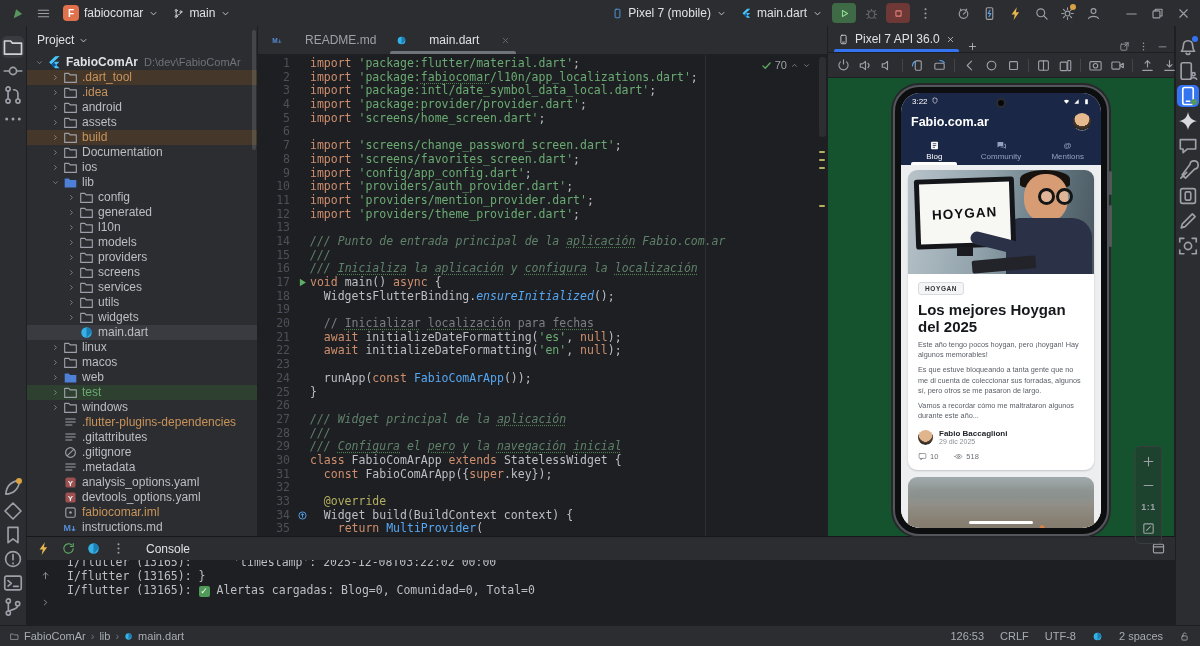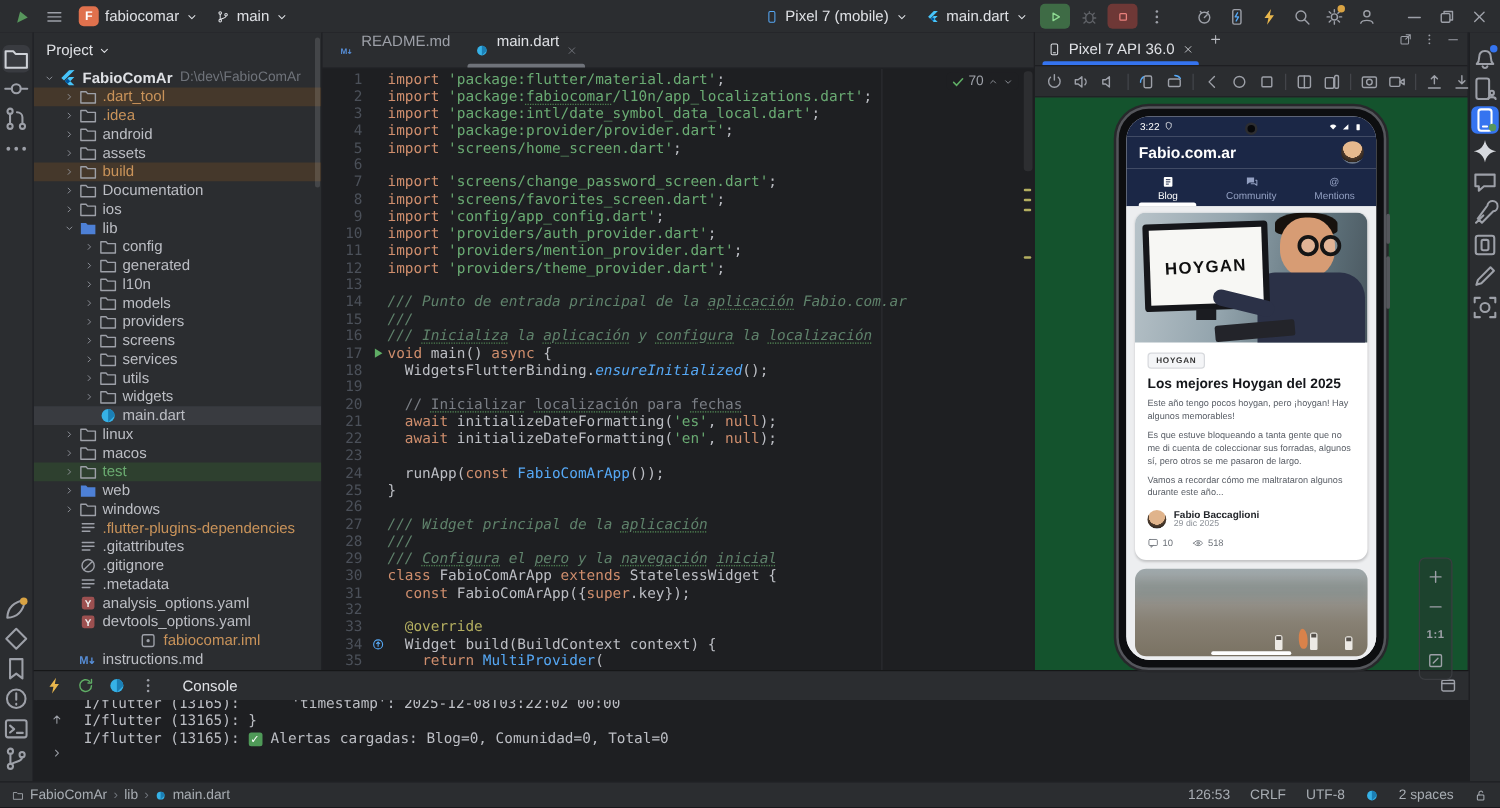--- a/index.html
+++ b/index.html
@@ -52,21 +52,21 @@
   .trow.orange .lbl{color:#c9935a}
   .trow.green .lbl{color:#6aaa70}
   .trow.exclbg{background:#45382b}
   .trow.greenbg{background:#2e402f}
   .trow.sel{background:#393b40}
   #tscroll{position:absolute;right:1px;top:4px;width:4px;height:120px;background:rgba(255,255,255,.12);border-radius:2px}
 
   
   #editor{flex:1;min-width:0;background:#1e1f22;position:relative;border-right:1px solid #1e1f22}
   #etabs{height:28px;background:#2b2d30;border-bottom:1px solid #1e1f22;display:flex;align-items:stretch;padding-left:4px}
-  .etab{display:flex;gap:6px;padding:0 10px;color:#9da0a8;position:relative}
+  .etab{display:flex;align-items:center;gap:22px;padding:0 10px;color:#9da0a8;position:relative}
   .etab.active{color:#dfe1e5}
   .etab.active::after{content:"";position:absolute;left:4px;right:4px;bottom:0;height:3px;background:#6f737a;border-radius:2px 2px 0 0}
   .etab .close{color:#7a7e85}
   #codewrap{position:absolute;top:29px;left:0;right:0;bottom:0;overflow:hidden;
             font:11.5px/13.7px "DejaVu Sans Mono",monospace;padding-top:2px}
   .cl{display:flex;height:13.7px}
   .ln{width:32px;flex:none;text-align:right;color:#4b5059;padding-right:4px}
   .gut{width:16px;flex:none;display:flex;align-items:center;justify-content:center}
   .gut svg{width:11px;height:11px}
   .ct{white-space:pre}
@@ -76,21 +76,21 @@
   .tok.ul{text-decoration:underline dotted;text-decoration-color:#4e8052;text-underline-offset:2px}
   #guide{position:absolute;top:0;bottom:0;left:447px;width:1px;background:#2b2d30}
   #inspect{position:absolute;top:3px;right:12px;display:flex;align-items:center;gap:3px;color:#9da0a8;
            font:11px "Liberation Sans",sans-serif;background:#1e1f22;padding:1px 4px;border-radius:4px}
   #stripe{position:absolute;top:0;right:0;bottom:0;width:10px}
   .thumb{position:absolute;top:2px;right:1px;width:7px;height:80px;background:rgba(255,255,255,.07);border-radius:3px}
   .mark{position:absolute;right:2px;width:6px;height:2px;background:#b3ae60;border-radius:1px}
 
   
   #devicePanel{width:346px;flex:none;background:#2b2d30;display:flex;flex-direction:column;border-right:1px solid #1e1f22}
-  #dtabbar{height:26px;display:flex;align-items:flex-start;padding:0 6px;gap:8px;border-bottom:1px solid #1e1f22}
+  #dtabbar{height:26px;display:flex;align-items:flex-end;padding:0 6px;gap:8px;border-bottom:1px solid #1e1f22}
   .dtab{display:flex;align-items:center;gap:6px;height:26px;padding:0 4px;color:#dfe1e5;position:relative}
   .dtab::after{content:"";position:absolute;left:0;right:0;bottom:0;height:3px;background:#3574f0;border-radius:2px 2px 0 0}
   #dtabbar .right{margin-left:auto;display:flex;align-items:center;gap:8px;color:#9da0a8}
   #dtoolbar{height:24px;display:flex;align-items:center;gap:7px;padding:0 8px;color:#9da0a8;border-bottom:1px solid #1e1f22}
   .dsep{width:1px;height:13px;background:#43454a;flex:none}
   #ddisplay{flex:1;position:relative;background:#14532d}
 
   
   #phone{position:absolute;left:65px;top:7px;width:212px;height:447px;background:#0d0e10;border:2px solid #54565b;
          border-radius:26px;box-shadow:0 0 0 2px #27282b}
@@ -123,21 +123,21 @@
   .mon-stand{position:absolute;left:49px;top:77px;width:16px;height:9px;background:#1b1c21}
   .kb{position:absolute;left:64px;top:88px;width:64px;height:13px;background:#23242a;border-radius:2px;transform:rotate(-5deg)}
   .head{position:absolute;right:26px;top:4px;width:44px;height:48px;background:#d79c74;border-radius:46%}
   .hair{position:absolute;right:24px;top:0;width:50px;height:18px;background:#17120e;border-radius:50% 50% 20% 20%}
   .glasses{position:absolute;right:21px;top:18px;display:flex;gap:1px}
   .glasses i{width:17px;height:17px;border:3px solid #151515;border-radius:50%;background:rgba(250,250,250,.25);box-sizing:border-box}
   .torso{position:absolute;right:2px;top:48px;width:86px;height:60px;background:#2b3147;border-radius:14px 20px 0 0}
   .arm{position:absolute;right:74px;top:66px;width:50px;height:13px;background:#2b3147;border-radius:8px;transform:rotate(14deg)}
   .p-chip{display:inline-block;margin:8px 0 0 10px;padding:2px 6px;border:1px solid #d7d9dd;background:#f4f5f7;
           border-radius:3px;font-size:6.5px;font-weight:bold;letter-spacing:.6px;color:#333}
-  .p-post-title{margin:6px 10px 0;font-size:11px;font-weight:bold;color:#15171b}
+  .p-post-title{margin:6px 10px 0;font-size:15px;font-weight:bold;color:#15171b}
   .p-para{margin:5px 10px 0;font-size:7.3px;line-height:1.4;color:#595e66}
   .p-author{display:flex;align-items:center;gap:6px;margin:8px 10px 0}
   .p-author .av2{width:15px;height:15px;border-radius:50%;flex:none;
                  background:radial-gradient(circle at 50% 35%,#e0b48c 52%,#54402f 54%,#2f2721 75%,#8b949f 77%)}
   .p-aname{font-size:8px;font-weight:bold;color:#23262b}
   .p-adate{font-size:7px;color:#8b9097}
   .p-stats{display:flex;gap:16px;margin:7px 10px 9px;color:#6b7077;font-size:7.5px;align-items:center}
   .p-stats .st{display:flex;align-items:center;gap:3px}
   .p-stats svg{width:9px;height:9px}
   .p-card2{margin-top:7px;height:70px;border-radius:9px;position:relative;overflow:hidden;
@@ -681,45 +681,45 @@
                     <path d="M6.2 4.5 9.7 8l-3.5 3.5"></path>
                   </svg>
                 </span>
                 <span class="ticon ic">
                   <svg viewBox="0 0 16 16" fill="none" stroke="currentColor" stroke-width="1.2" stroke-linecap="round" stroke-linejoin="round">
                     <path d="M1.8 3.6h4.4l1.4 1.6h6.6v8H1.8z"></path>
                   </svg>
                 </span>
                 <span class="lbl">macos</span>
               </div>
-              <div class="trow green greenbg" style="padding-left: 22px;">
-                <span class="chev ic xs">
-                  <svg viewBox="0 0 16 16" fill="none" stroke="currentColor" stroke-width="1.2" stroke-linecap="round" stroke-linejoin="round">
-                    <path d="M6.2 4.5 9.7 8l-3.5 3.5"></path>
-                  </svg>
-                </span>
-                <span class="ticon ic">
-                  <svg viewBox="0 0 16 16" fill="none" stroke="currentColor" stroke-width="1.2" stroke-linecap="round" stroke-linejoin="round">
-                    <path d="M1.8 3.6h4.4l1.4 1.6h6.6v8H1.8z"></path>
-                  </svg>
-                </span>
-                <span class="lbl">test</span>
-              </div>
               <div class="trow " style="padding-left: 22px;">
                 <span class="chev ic xs">
                   <svg viewBox="0 0 16 16" fill="none" stroke="currentColor" stroke-width="1.2" stroke-linecap="round" stroke-linejoin="round">
                     <path d="M6.2 4.5 9.7 8l-3.5 3.5"></path>
                   </svg>
                 </span>
                 <span class="ticon ic">
                   <svg viewBox="0 0 16 16">
                     <path fill="#4d80d6" d="M1.8 3.6h4.4l1.4 1.6h6.6v8H1.8z"></path>
                   </svg>
                 </span>
                 <span class="lbl">web</span>
+              </div>
+              <div class="trow green greenbg" style="padding-left: 22px;">
+                <span class="chev ic xs">
+                  <svg viewBox="0 0 16 16" fill="none" stroke="currentColor" stroke-width="1.2" stroke-linecap="round" stroke-linejoin="round">
+                    <path d="M6.2 4.5 9.7 8l-3.5 3.5"></path>
+                  </svg>
+                </span>
+                <span class="ticon ic">
+                  <svg viewBox="0 0 16 16" fill="none" stroke="currentColor" stroke-width="1.2" stroke-linecap="round" stroke-linejoin="round">
+                    <path d="M1.8 3.6h4.4l1.4 1.6h6.6v8H1.8z"></path>
+                  </svg>
+                </span>
+                <span class="lbl">test</span>
               </div>
               <div class="trow " style="padding-left: 22px;">
                 <span class="chev ic xs">
                   <svg viewBox="0 0 16 16" fill="none" stroke="currentColor" stroke-width="1.2" stroke-linecap="round" stroke-linejoin="round">
                     <path d="M6.2 4.5 9.7 8l-3.5 3.5"></path>
                   </svg>
                 </span>
                 <span class="ticon ic">
                   <svg viewBox="0 0 16 16" fill="none" stroke="currentColor" stroke-width="1.2" stroke-linecap="round" stroke-linejoin="round">
                     <path d="M1.8 3.6h4.4l1.4 1.6h6.6v8H1.8z"></path>
@@ -777,21 +777,21 @@
               <div class="trow " style="padding-left: 22px;">
                 <span class="chev ic xs"></span>
                 <span class="ticon ic">
                   <svg viewBox="0 0 16 16">
                     <rect x="2.6" y="2.6" width="10.8" height="10.8" rx="2" fill="#9c5050"></rect>
                     <text x="8" y="11.4" font-size="8.5" font-weight="bold" fill="#eee" text-anchor="middle" font-family="Liberation Sans,sans-serif">Y</text>
                   </svg>
                 </span>
                 <span class="lbl">devtools_options.yaml</span>
               </div>
-              <div class="trow orange" style="padding-left: 22px; justify-content: center;">
+              <div class="trow orange" style="padding-left: 22px;">
                 <span class="chev ic xs"></span>
                 <span class="ticon ic">
                   <svg viewBox="0 0 16 16" fill="none" stroke="currentColor" stroke-width="1.2" stroke-linecap="round" stroke-linejoin="round">
                     <rect x="3" y="3" width="10" height="10" rx="1.5"></rect>
                     <circle cx="8" cy="8" r="1.4" fill="currentColor" stroke="none"></circle>
                   </svg>
                 </span>
                 <span class="lbl">fabiocomar.iml</span>
               </div>
               <div class="trow " style="padding-left: 22px;">

